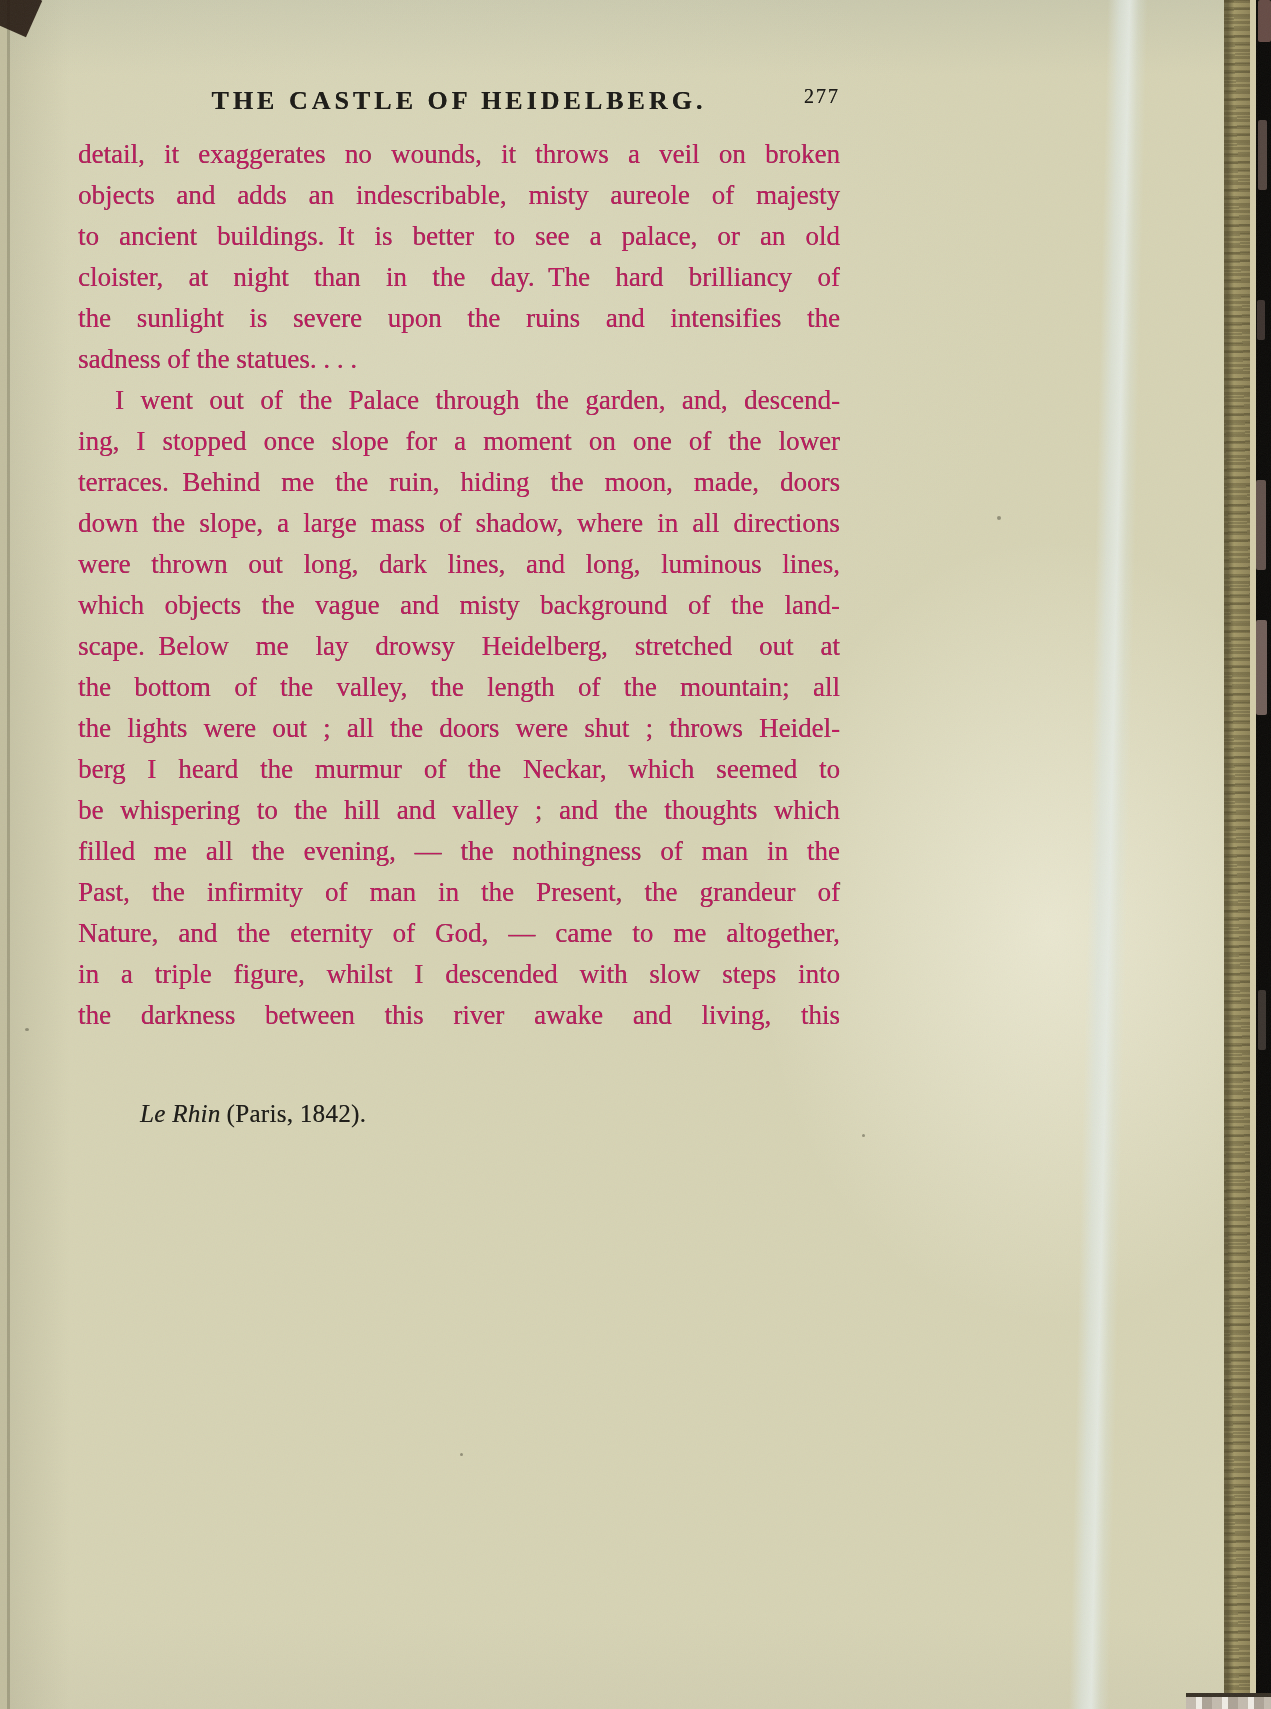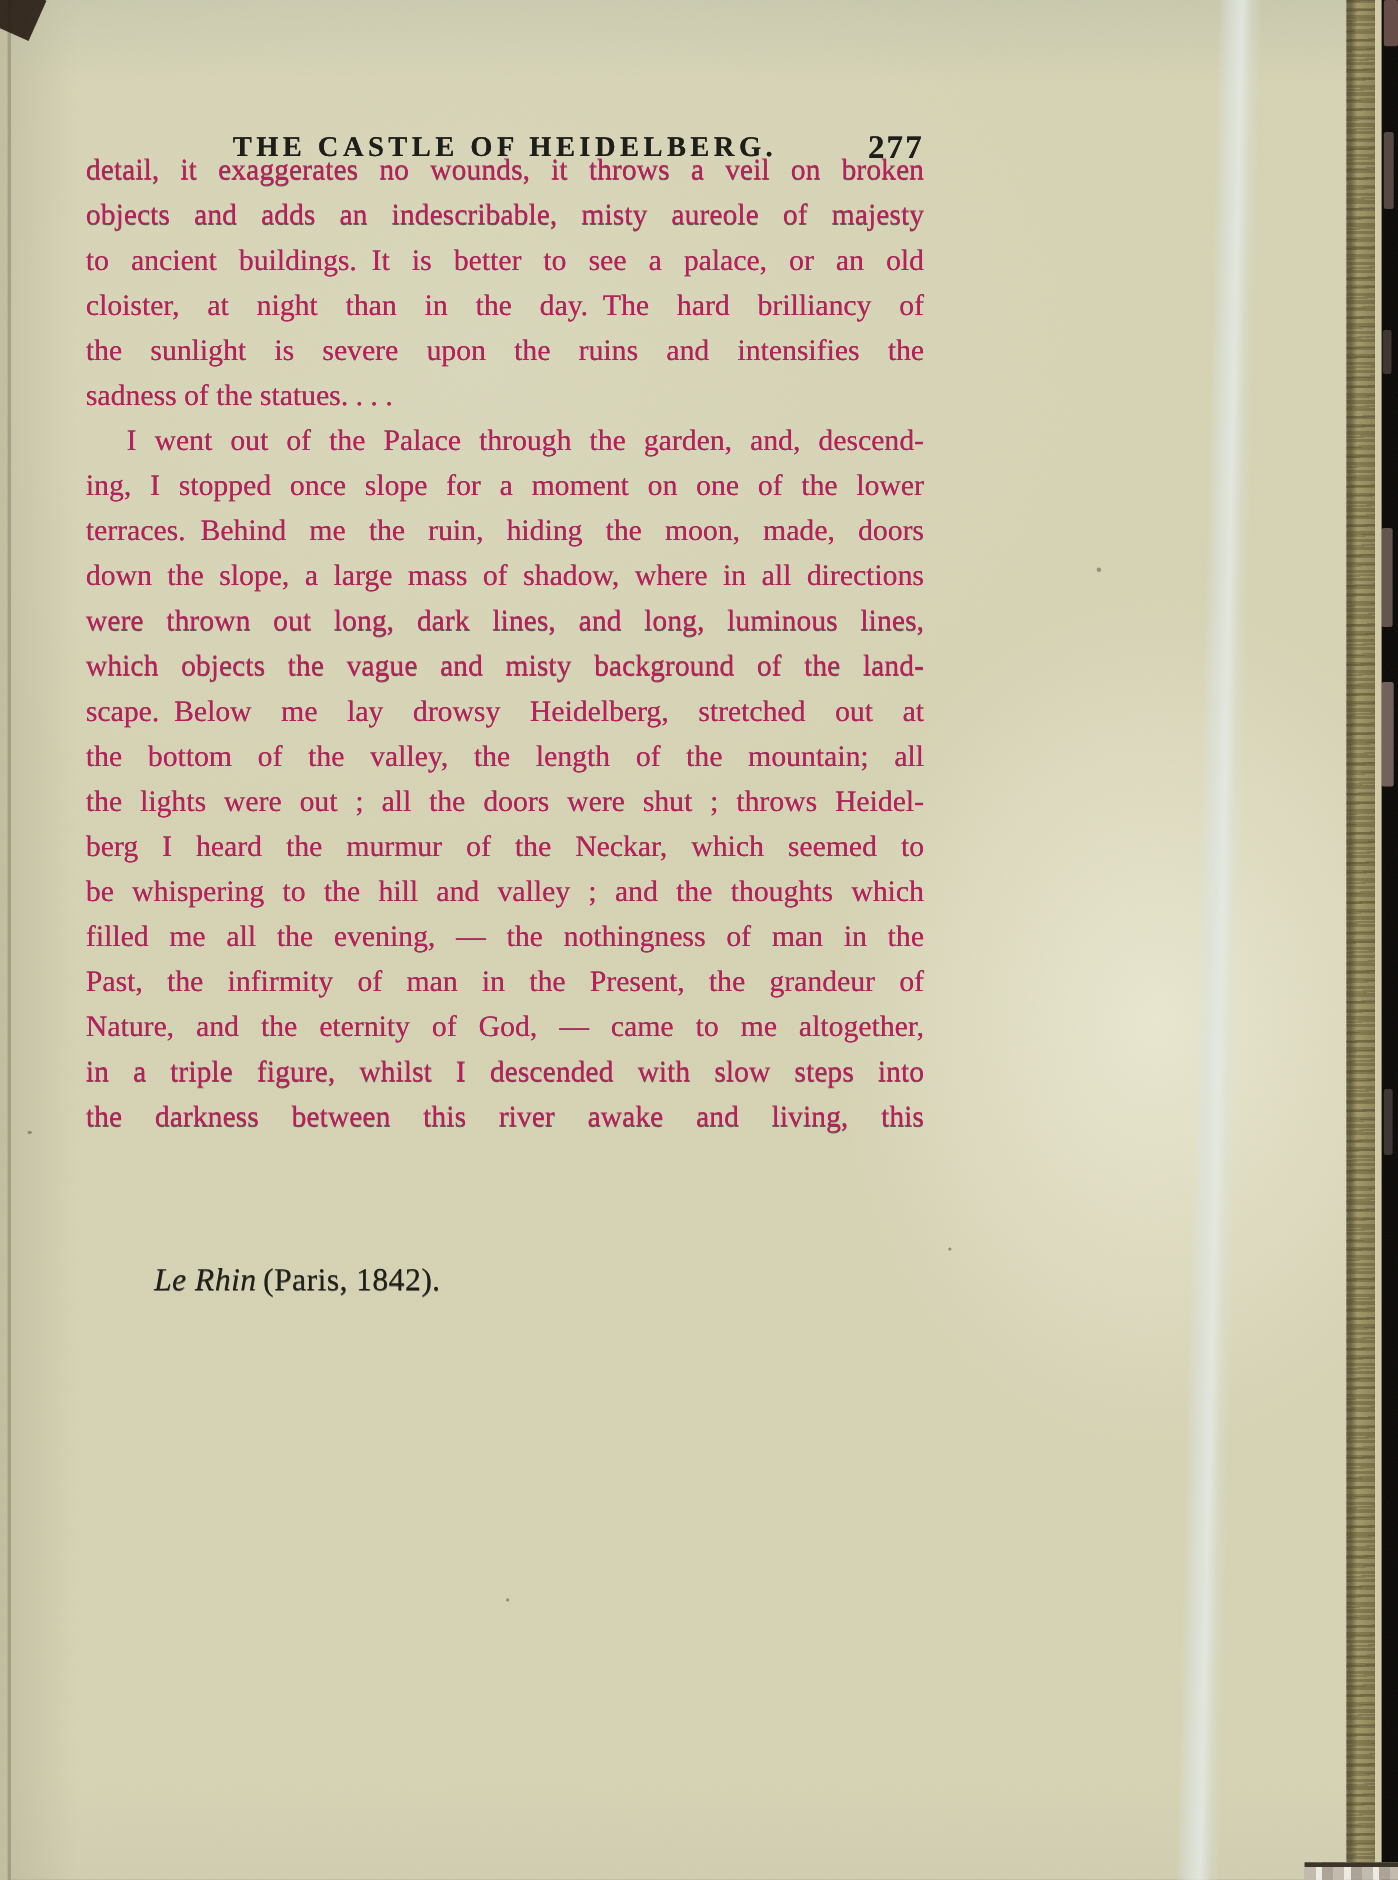--- a/index.html
+++ b/index.html
@@ -55,41 +55,40 @@
       linear-gradient(180deg,#383126 0 4px, rgba(56,49,38,0) 4px),
       repeating-linear-gradient(90deg, #c3bbae 0 10px, #efece4 10px 16px, #aca396 16px 26px);
   }
   
   .grain{position:absolute; inset:0; opacity:.05; pointer-events:none;}
 
   
   .running-head{
     position:absolute; left:78px; top:86px; width:762px; height:34px;
     color:#1b1a16;
-    margin-top:33px;
   }
   .head-title{
     position:absolute; left:50%; transform:translateX(-50%);
     font-size:26px; font-weight:700; letter-spacing:4px; white-space:nowrap;
     text-shadow:0 0 0.6px rgba(27,26,22,0.8);
   }
   .head-folio{
-    position:absolute; right:0; top:-1px; font-size:30px; font-weight:700; letter-spacing:2px;
+    position:absolute; right:0; top:-1px; font-size:20px; font-weight:400; letter-spacing:2px;
     text-shadow:0 0 0.6px rgba(27,26,22,0.8);
   }
   .body-col{
     position:absolute; left:78px; top:134px; width:762px;
     color:#be185d; font-size:27px;
     text-shadow:0.2px 0.2px 0.6px rgba(25,25,18,0.65);
   }
   .line{height:41px; line-height:41px; display:flex; justify-content:space-between; align-items:baseline; white-space:nowrap;}
   .line.last{display:block; white-space:normal;}
   .line.indent{padding-left:37px;}
   .citation{
-    position:absolute; left:140px; top:1148px; font-size:29px; color:#1c1b17;
+    position:absolute; left:140px; top:1100px; font-size:25px; color:#1c1b17;
     text-shadow:0.2px 0.2px 0.5px rgba(25,25,18,0.6); letter-spacing:0.3px;
   }
   .citation .work{font-style:italic; margin-right:6px;}
   .speck{position:absolute; border-radius:50%; background:rgba(90,88,70,0.55);}
   .speck.s1{left:997px; top:516px; width:4px; height:4px;}
   .speck.s2{left:25px;  top:1028px; width:4px; height:3px;}
   .speck.s3{left:862px; top:1134px; width:3px; height:3px;}
   .speck.s4{left:460px; top:1453px; width:3px; height:3px;}
 </style>
 </head>

